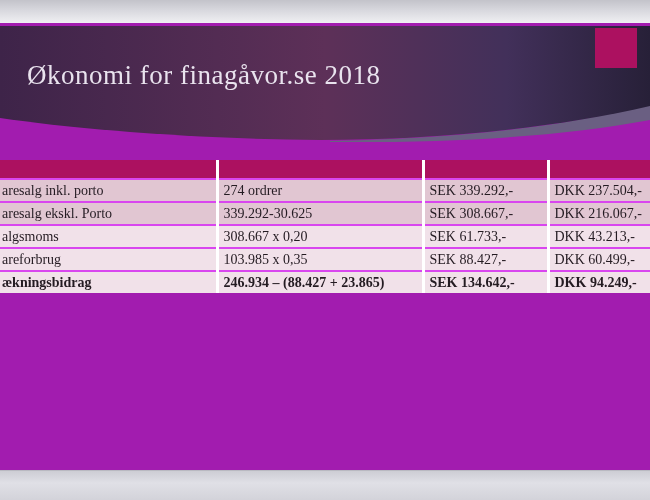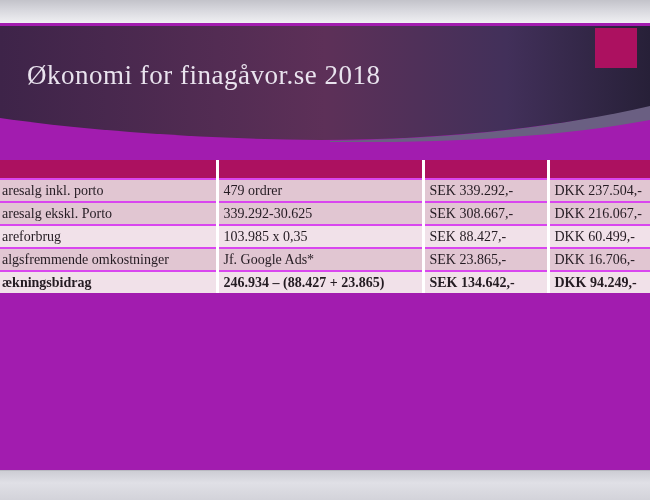--- a/index.html
+++ b/index.html
@@ -96,41 +96,41 @@
     </colgroup>
     <tbody>
         <tr>
       <th></th>
       <th></th>
       <th></th>
       <th></th>
     </tr>
     <tr class="band-dark">
       <td class="first">aresalg inkl. porto</td>
-      <td>479 ordrer</td>
+      <td>274 ordrer</td>
       <td>SEK 339.292,-</td>
       <td>DKK 237.504,-</td>
     </tr>
     <tr class="band-dark">
       <td class="first">aresalg ekskl. Porto</td>
       <td>339.292-30.625</td>
       <td>SEK 308.667,-</td>
       <td>DKK  216.067,-</td>
     </tr>
     <tr>
+      <td class="first">algsmoms</td>
+      <td>308.667 x 0,20</td>
+      <td>SEK 61.733,-</td>
+      <td>DKK 43.213,-</td>
+    </tr>
+    <tr>
       <td class="first">areforbrug</td>
       <td>103.985 x 0,35</td>
       <td>SEK 88.427,-</td>
       <td>DKK 60.499,-</td>
-    </tr>
-    <tr class="band-dark">
-      <td class="first">algsfremmende omkostninger</td>
-      <td>Jf. Google Ads*</td>
-      <td>SEK 23.865,-</td>
-      <td>DKK 16.706,-</td>
     </tr>
     <tr class="bold-row">
       <td class="first">ækningsbidrag</td>
       <td>246.934 – (88.427 + 23.865)</td>
       <td>SEK 134.642,-</td>
       <td>DKK 94.249,-</td>
     </tr>
   </tbody>
     </table>
 

